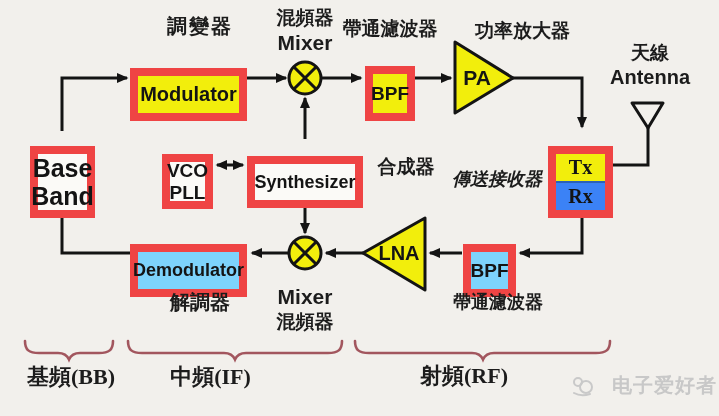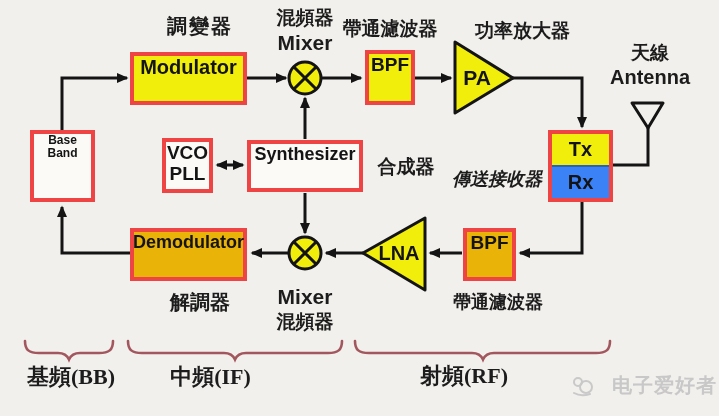--- a/index.html
+++ b/index.html
@@ -4,26 +4,26 @@
 <style>
   html,body{margin:0;padding:0;background:#ddd;}
   .stage{
     position:relative;width:719px;height:416px;overflow:hidden;
     background:#f2f0ec;
     font-family:"Liberation Sans",sans-serif;color:#141414;
   }
   .wires{position:absolute;left:0;top:0;z-index:1;}
   .box{
     position:absolute;z-index:2;box-sizing:border-box;
-    border:4px solid #ef4444;display:flex;flex-direction:column;
-    align-items:center;justify-content:flex-start;text-align:center;
-    font-weight:bold;line-height:1.12;background:#fbfaf7;
+    border:8px solid #ef4444;display:flex;flex-direction:column;
+    align-items:center;justify-content:center;text-align:center;
+    font-weight:bold;line-height:1.12;background:#fbfaf7;margin-top:16px;
   }
   .box.yellow{background:#f2ee0c;}
-  .box.green{background:#eab308;}
+  .box.green{background:#7dd3fc;}
   .lbl{
     position:absolute;z-index:3;text-align:center;
     font-family:"Liberation Serif",serif;font-weight:bold;
     color:#1c1c1c;line-height:1.25;
   }
   .lbl .en{font-family:"Liberation Sans",sans-serif;font-weight:bold;}
   .tri-text{
     position:absolute;z-index:3;text-align:center;font-weight:bold;
     font-family:"Liberation Sans",sans-serif;color:#141414;
   }
@@ -90,21 +90,21 @@
 
     <polygon points="425,218 425,290 363,253" fill="#f2ee0c" stroke="#141414" stroke-width="3" stroke-linejoin="round"></polygon>
 
     <g stroke="#a2565e" stroke-width="2.6" fill="none" stroke-linecap="round">
       <path d="M25,341 C25,350 29,353 39,353 L58,353 C64,353 67,355 69,359.5 C71,355 74,353 80,353 L99,353 C109,353 113,350 113,341"></path>
       <path d="M128,341 C128,350 132,353 142,353 L224,353 C230,353 233,355 235,359.5 C237,355 240,353 246,353 L328,353 C338,353 342,350 342,341"></path>
       <path d="M355,341 C355,350 359,353 369,353 L472,353 C478,353 481,355 483,359.5 C485,355 488,353 494,353 L596,353 C606,353 610,350 610,341"></path>
     </g>
   </svg>
 
-  <div class="box" style="left:30px;top:130px;width:65px;height:72px;font-size:12px;">
+  <div class="box" style="left:30px;top:130px;width:65px;height:72px;font-size:25px;">
     <span>Base</span>
     <span>Band</span>
   </div>
 
   <div class="box yellow" style="left:130px;top:52px;width:117px;height:53px;font-size:20px;">
     <span>Modulator</span>
   </div>
 
   <div class="box yellow" style="left:365px;top:50px;width:50px;height:55px;font-size:19px;">
     <span>BPF</span>
@@ -112,21 +112,21 @@
 
   <div class="box" style="left:162px;top:138px;width:51px;height:55px;font-size:19px;">
     <span>VCO</span>
     <span>PLL</span>
   </div>
 
   <div class="box" style="left:247px;top:140px;width:116px;height:52px;font-size:18px;">
     <span>Synthesizer</span>
   </div>
 
-  <div class="box" style="left:548px;top:130px;width:65px;height:72px;padding:0;">
+  <div class="box" style="left:548px;top:130px;width:65px;height:72px;padding:0;font-family:Liberation Serif, serif;">
     <div class="txrx-half tx">
       <span>Tx</span>
     </div>
     <div class="txrx-half rx">
       <span>Rx</span>
     </div>
   </div>
 
   <div class="box green" style="left:130px;top:228px;width:117px;height:53px;font-size:18px;">
     <span>Demodulator</span>

